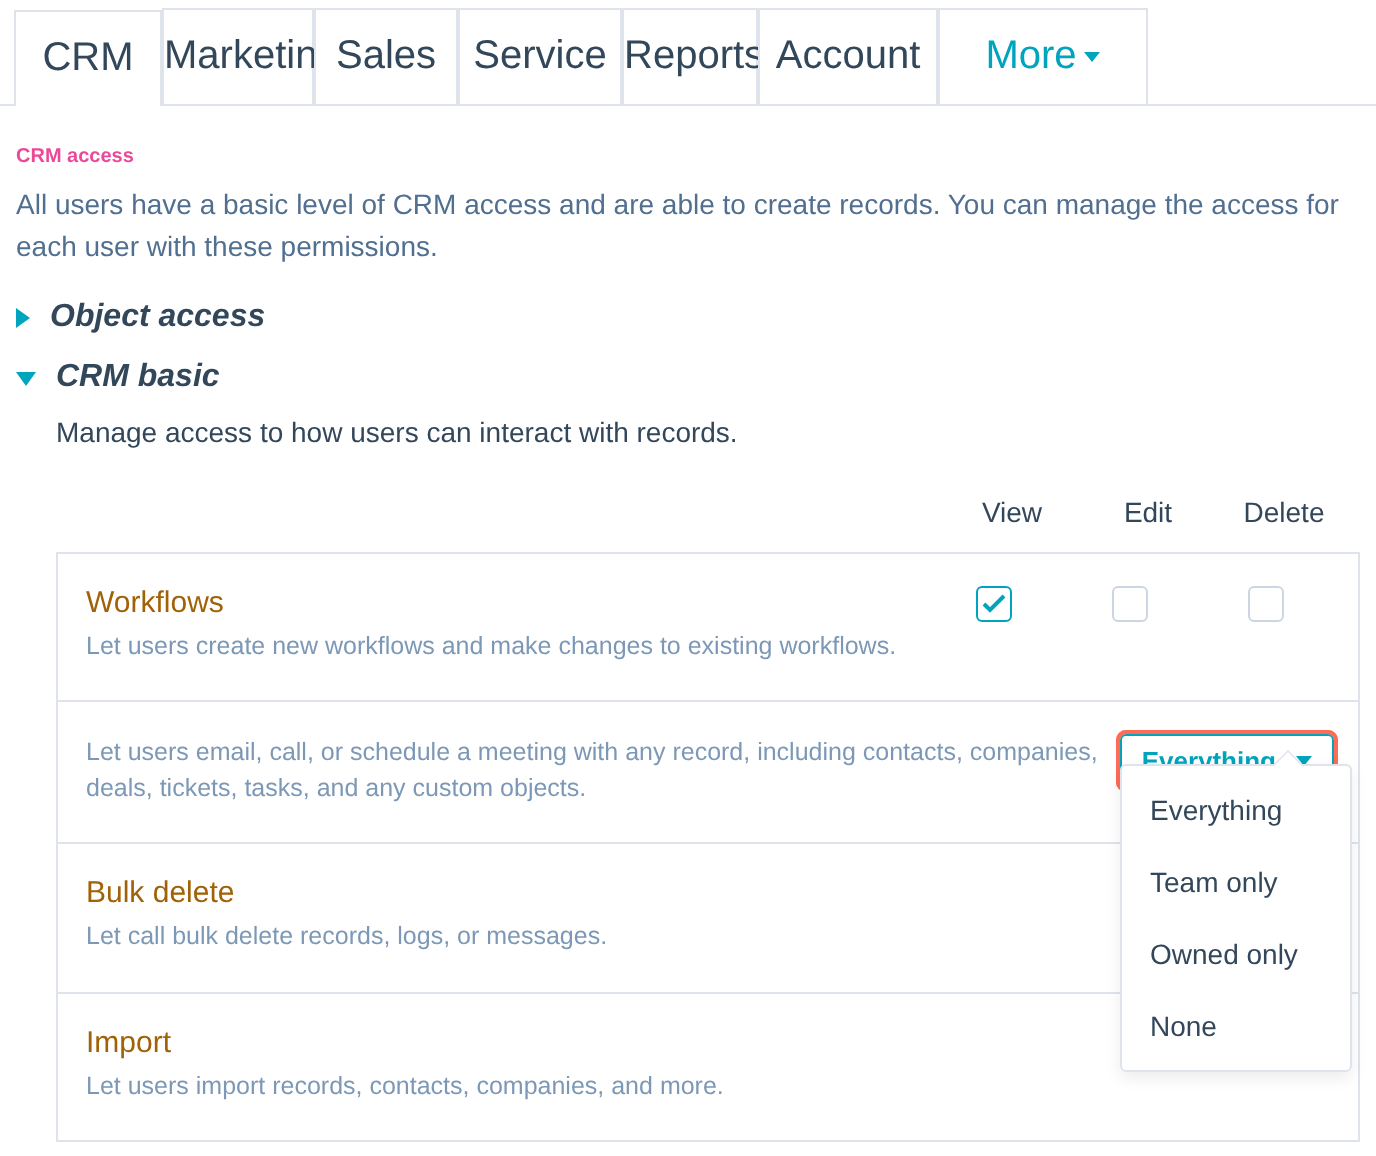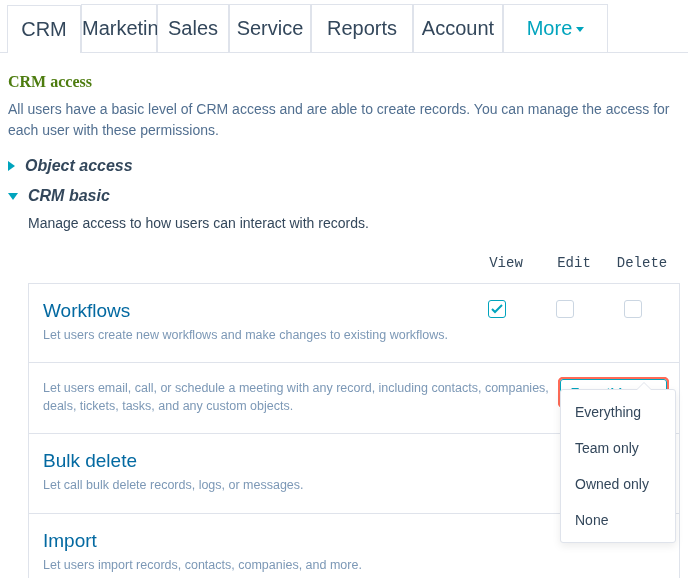--- a/index.html
+++ b/index.html
@@ -1,39 +1,39 @@
 <!DOCTYPE html>
 <html><head>
 <meta charset="utf-8">
 <style>
 * { box-sizing: border-box; margin: 0; padding: 0; }
 body { font-family: -apple-system, BlinkMacSystemFont, "Segoe UI", Helvetica, Arial, sans-serif; font-size: 14px; color: #33475b; background: #fff; width: 688px; }
 .tabs { display: flex; border-bottom: 1px solid #dfe3eb; padding-left: 7px; padding-top: 4px; }
 .tab { padding: 12px 0; border: 1px solid #dfe3eb; border-bottom: none; background: #fff; cursor: pointer; text-align: center; color: #33475b; font-size: 20px; }
 .tab.active { position: relative; top: 1px; border-top: 1px solid #dfe3eb; }
 .tab.more { color: #00a4bd; font-weight: 500; }
-.tab0{width:74px}.tab1{width:76px}.tab2{width:72px}.tab3{width:82px}.tab4{width:102px}.tab5{width:90px}.tab6{width:105px}
+.tab0{width:74px}.tab1{width:76px}.tab2{width:72px}.tab3{width:82px}.tab4{width:68px}.tab5{width:90px}.tab6{width:105px}
 .caret-down { display:inline-block; margin-left:4px; width:0;height:0;border-left:4px solid transparent;border-right:4px solid transparent;border-top:5px solid currentColor; vertical-align: middle;}
 .section { padding: 20px 8px 10px 8px; }
-h2.crm-access { font-size: 16px; font-weight: 700; color: #4d7c0f; margin-bottom: 8px; font-family: Liberation Serif, serif; }
+h2.crm-access { font-size: 10px; font-weight: 700; color: #ec4899; margin-bottom: 8px; }
 .desc { color: #516f90; line-height: 1.5; }
 .expander { display:flex; align-items:center; gap:10px; padding: 6px 8px; cursor:pointer;}
 .expander h3 { font-size: 16px; font-weight: 700; color: #33475b; font-style: italic; }
 .chev { width:0;height:0; }
 .chev.right { border-top:5px solid transparent; border-bottom:5px solid transparent; border-left:7px solid #00a4bd; }
 .chev.down { border-left:5px solid transparent; border-right:5px solid transparent; border-top:7px solid #00a4bd; }
 .tools-desc { padding: 4px 8px 18px 28px; color:#33475b; }
 .table-wrap { padding: 0 8px 0 28px; position: relative;}
-.thead { display:flex; justify-content:flex-end; padding: 6px 4px 12px 0; gap: 0; font-family: Liberation Mono, monospace; }
+.thead { display:flex; justify-content:flex-end; padding: 6px 4px 12px 0; gap: 0; }
 .th { width: 68px; text-align:center; color:#33475b; font-size: 14px;}
 .tbody { border:1px solid #dfe3eb; }
 .row { display:flex; align-items:flex-start; padding:16px 12px 18px 14px; border-bottom:1px solid #dfe3eb; gap:8px; }
 .row:last-child{border-bottom:none;}
 .row-left { flex:1; }
-.row-title { font-size:19px; font-weight:400; color:#0369a1; margin-bottom:4px;}
+.row-title { font-size:15px; font-weight:400; color:#a16207; margin-bottom:4px;}
 .row-sub { font-size:12.5px; color:#7c98b6; line-height:1.45;}
 .row-ctrls { display:flex; align-items:center; }
 .ctrl { width:68px; display:flex; justify-content:center; }
 .cb { width:18px;height:18px;border:1.5px solid #cbd6e2;border-radius:3px;display:flex;align-items:center;justify-content:center;background:#fff;cursor:pointer;}
 .cb.checked { border-color:#00a4bd; }
 .cb.checked svg { display:block; }
 .cb svg { display:none; }
 .dd { border:1.5px solid #00a4bd; color:#00a4bd; font-weight:600; padding:5px 10px; border-radius:3px; cursor:pointer; display:flex; align-items:center; gap:6px; font-size:13px; outline: 2px solid #ff6b57; outline-offset: 0; box-shadow: 0 0 0 2px #ff6b57;}
 .menu { position:absolute; right:12px; top:140px; width:116px; background:#fff; border:1px solid #dfe3eb; box-shadow:0 3px 8px rgba(0,0,0,.08); border-radius:3px; padding:4px 0;}
 .menu::before{content:"";position:absolute;top:-7px;right:24px;width:0;height:0;border-left:7px solid transparent;border-right:7px solid transparent;border-bottom:7px solid #fff;filter:drop-shadow(0 -1px 0 #dfe3eb);}

